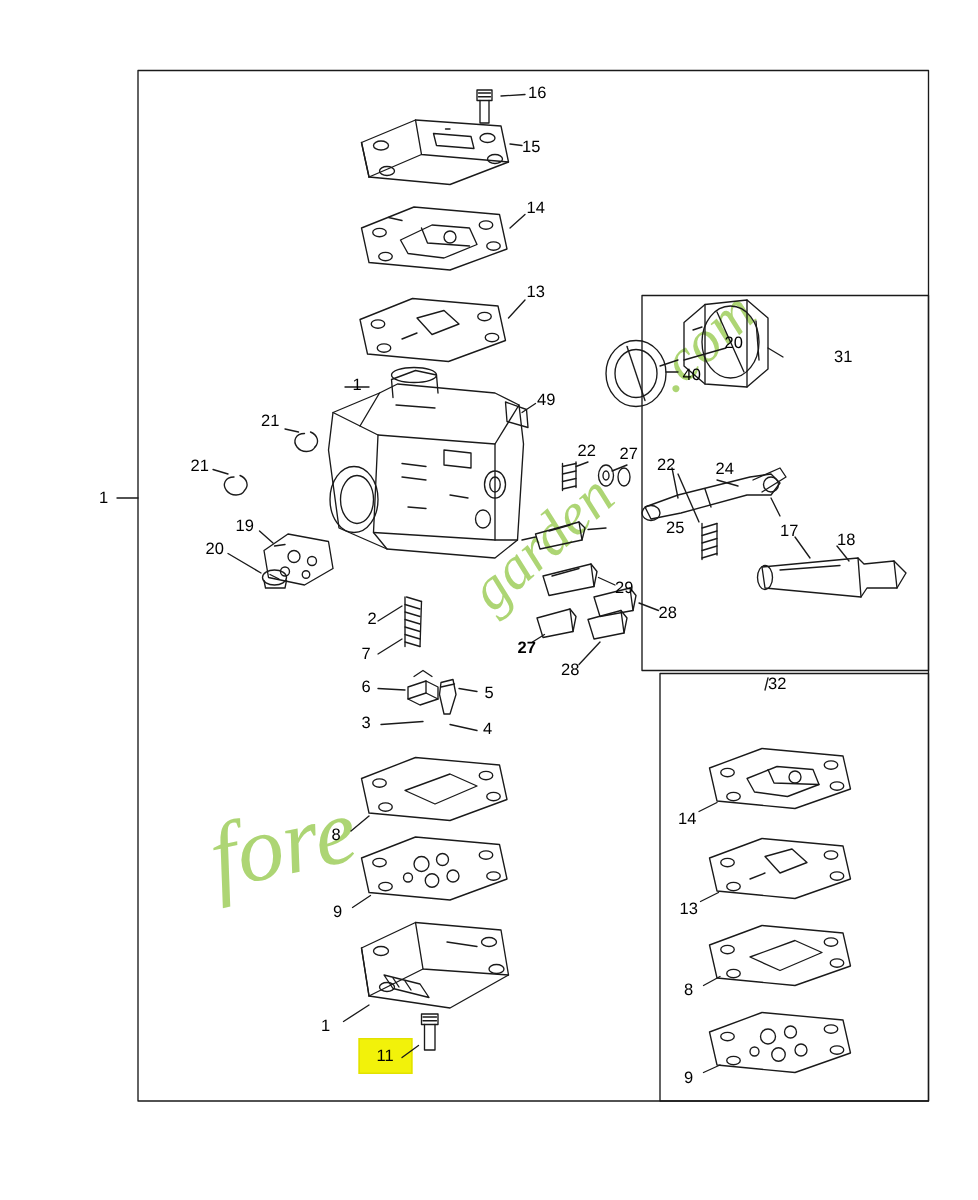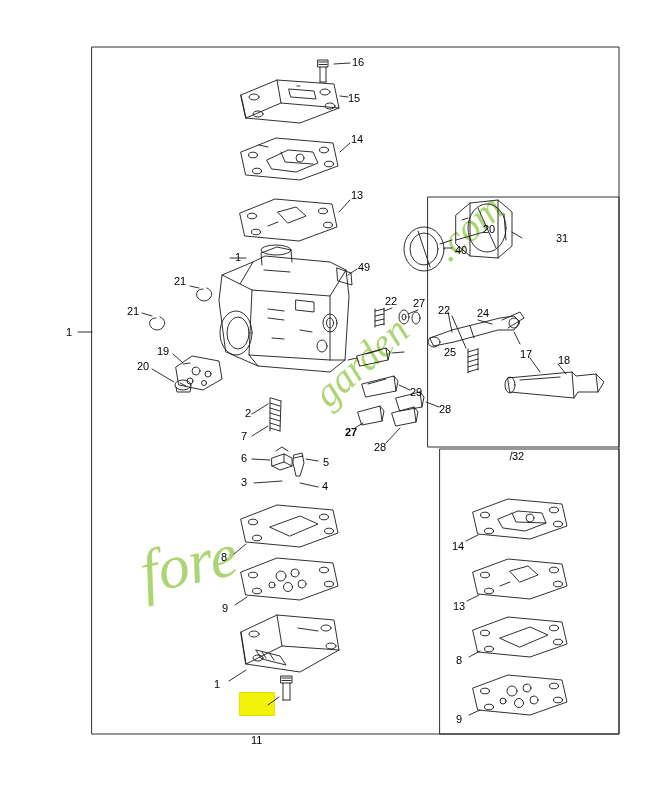--- a/index.html
+++ b/index.html
@@ -449,15 +449,15 @@
   <span class="label" style="left:410px; top:386px;">29</span>
   <span class="label" style="left:455px; top:244px;">40</span>
   <span class="label" style="left:524px; top:232px;padding-left:32px;">31</span>
   <span class="label" style="left:483px; top:223px;">20</span>
   <span class="label" style="left:512px; top:450px;">32</span>
   <span class="label" style="left:452px; top:540px;">14</span>
   <span class="label" style="left:453px; top:600px;">13</span>
   <span class="label" style="left:456px; top:654px;">8</span>
   <span class="label" style="left:456px; top:713px;">9</span>
 
-  <span class="highlight-label" style="left:251px; top:698px;margin-top:36px;">11</span>
+  <span class="highlight-label" style="left:251px; top:698px;">11</span>
 
 </div>
 
 </body></html>

